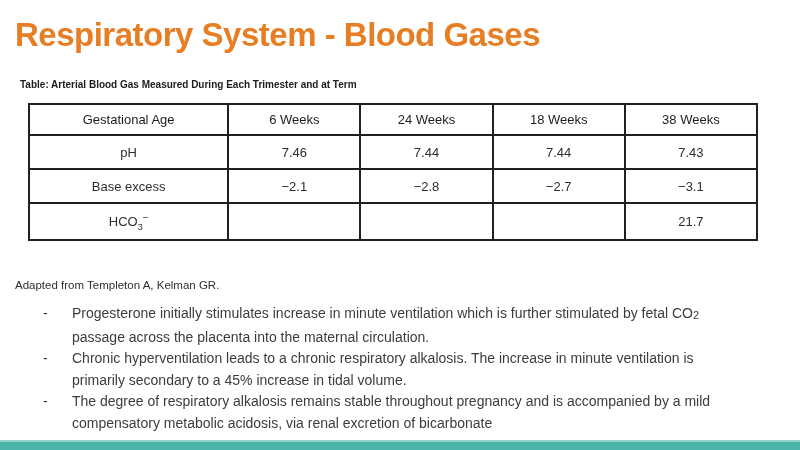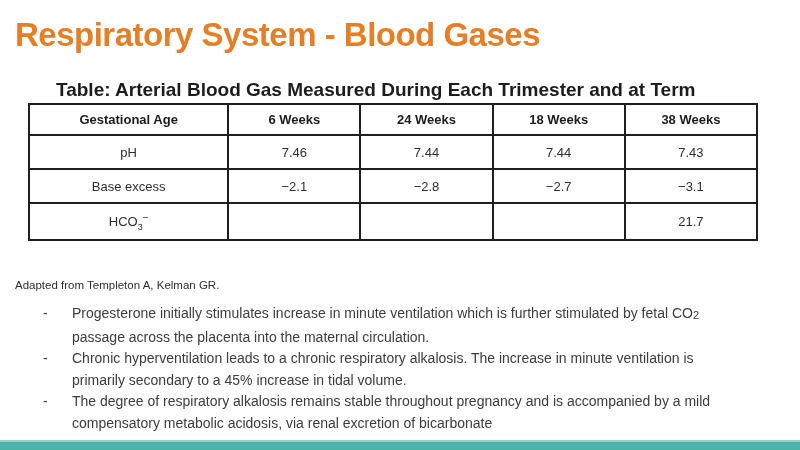--- a/index.html
+++ b/index.html
@@ -16,44 +16,44 @@
     left: 15px;
     top: 16px;
     font-size: 33px;
     font-weight: bold;
     letter-spacing: -0.5px;
     color: #E87E24;
     white-space: nowrap;
   }
   .caption {
     position: absolute;
-    left: 56px;
+    left: 20px;
     top: 79px;
-    font-size: 19px;
+    font-size: 10px;
     font-weight: bold;
     color: #1c1c1c;
     white-space: nowrap;
   }
   table.bg-table {
     position: absolute;
     left: 28px;
     top: 103px;
     width: 730px;
     border-collapse: collapse;
     table-layout: fixed;
     color: #2e2e2e;
   }
   table.bg-table th, table.bg-table td {
     border: 2px solid #1f1f1f;
     text-align: center;
     vertical-align: middle;
     font-size: 13px;
     padding: 0;
   }
-  table.bg-table th { font-weight: bold; height: 29px; color: #1c1c1c; border-radius: 15px; }
+  table.bg-table th { font-weight: normal; height: 29px; color: #1c1c1c; border-radius: 15px; }
   table.bg-table td { height: 32px; font-weight: normal; border-radius: 8px; }
   table.bg-table tr.last td { height: 35px; margin-top: 8px; }
   .col-label { width: 199px; }
   .col-val   { width: 132px; }
   sub.cell-sub { font-size: 9px; }
   sup.cell-sup { font-size: 10px; }
   .source-note {
     position: absolute;
     left: 15px;
     top: 279px;

